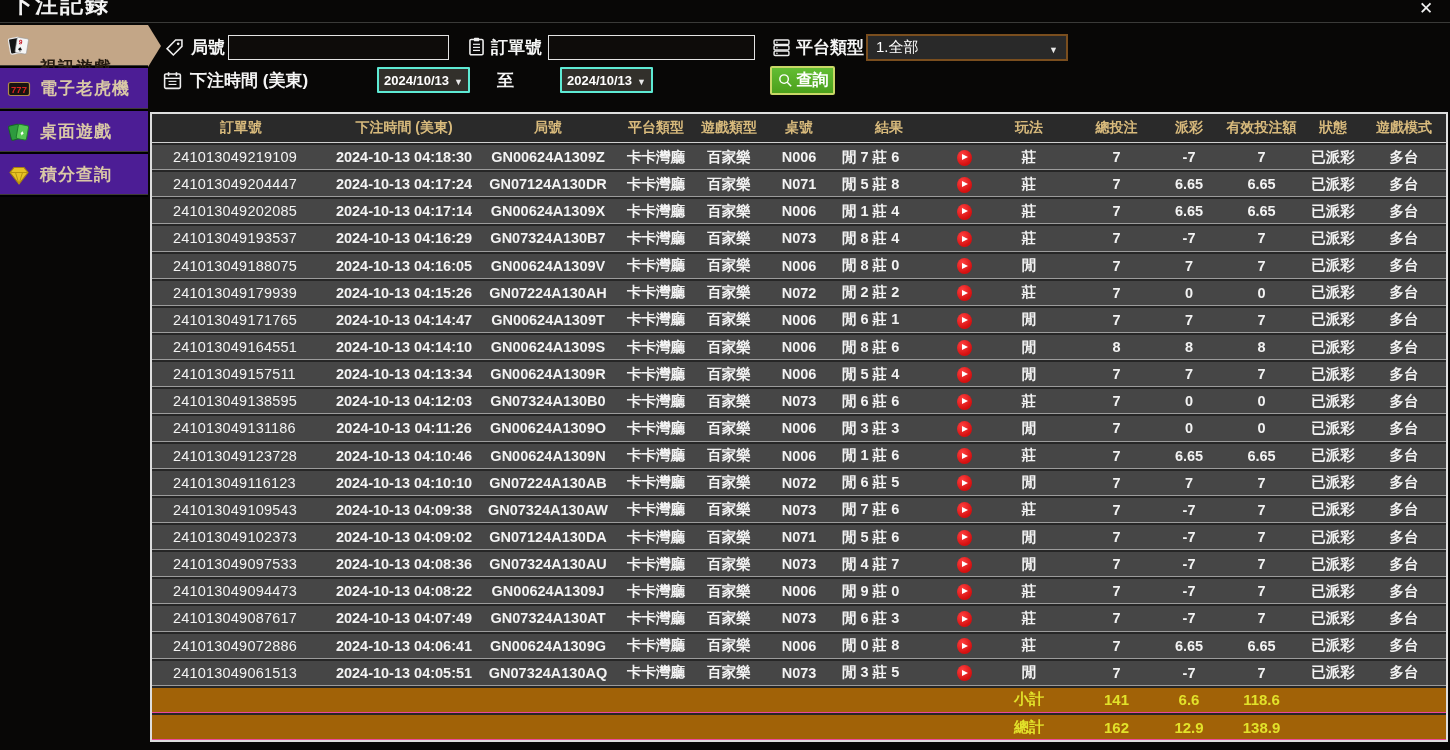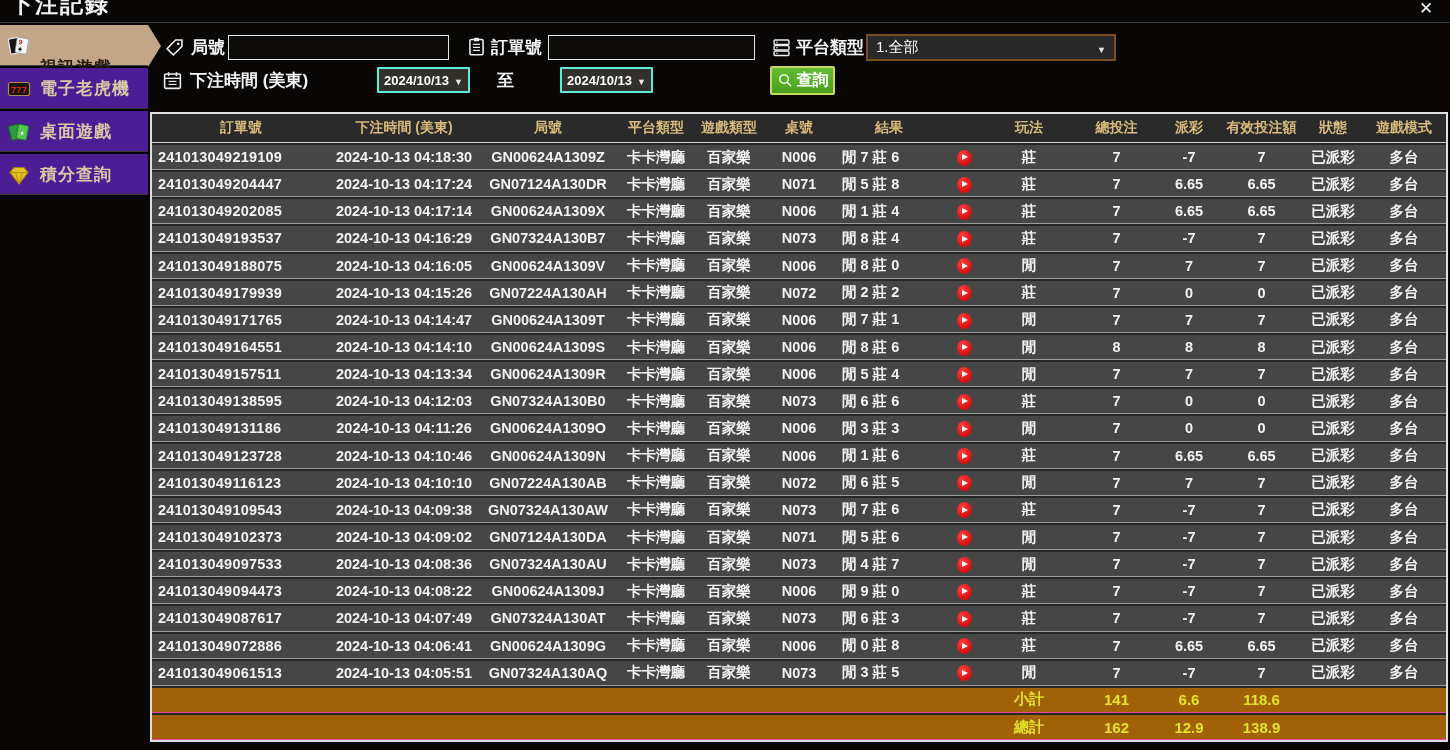--- a/index.html
+++ b/index.html
@@ -90,21 +90,21 @@
   }
   .t-head > div{
     text-align:center;font-size:14px;font-weight:700;color:#d8ba7c;white-space:nowrap;overflow:hidden;
   }
   .t-row{flex:1;background:#464646;border-bottom:1px solid #9c9c9c;border-top:2px solid #262626;min-height:0;}
   .t-row:first-of-type{border-top:none;}
   .t-row > div{
     text-align:center;font-size:14.5px;font-weight:700;color:#f3f3f3;
     white-space:nowrap;overflow:hidden;
   }
-  .t-row > div:nth-child(1){text-align:left;padding-left:6px;font-weight:700;letter-spacing:.2px;}
+  .t-row > div:nth-child(1){text-align:left;padding-left:21px;font-weight:400;letter-spacing:.2px;}
   .t-row > div:nth-child(2){font-weight:600;}
   .t-row > div:nth-child(3){font-weight:600;text-align:center;}
   .t-row > div:nth-child(7){text-align:left;padding-left:8px;}
   .pay-pos{color:#43d61e;}
   .pay-neg{color:#9e1b24;}
   .pay-zero{color:#f3f3f3;}
   .status-paid{color:#2ae04c;}
   .mode-cell{color:#e8e8e8;}
   .play-btn{
     display:inline-block;width:15px;height:16px;border-radius:50%;
@@ -204,21 +204,21 @@
     <svg viewBox="0 0 24 24">
         <rect x="3.5" y="3.5" width="17" height="5" rx="1.2" fill="none" stroke="#eee" stroke-width="1.6"></rect>
         <rect x="3.5" y="9.8" width="17" height="5" rx="1.2" fill="none" stroke="#eee" stroke-width="1.6"></rect>
         <rect x="3.5" y="16.1" width="17" height="5" rx="1.2" fill="none" stroke="#eee" stroke-width="1.6"></rect>
         <circle cx="6.8" cy="6" r="0.9" fill="#eee"></circle>
         <circle cx="6.8" cy="12.3" r="0.9" fill="#eee"></circle>
         <circle cx="6.8" cy="18.6" r="0.9" fill="#eee"></circle>
       </svg>
   </span>
   <span class="f-label" style="left:796px;top:36px">平台類型</span>
-  <div class="dropdown" style="left:866px;top:34px;width:250px">
+  <div class="dropdown" style="left:866px;top:34px;width:202px">
     <span>1.全部</span>
     <span class="dd-caret caret-icon"></span>
   </div>
 
   <span class="f-icon" style="left:162px;top:70px">
     <svg viewBox="0 0 24 24">
         <rect x="3" y="4.5" width="18" height="16.5" rx="1.5" fill="none" stroke="#eee" stroke-width="1.8"></rect>
         <line x1="7.5" y1="2.5" x2="7.5" y2="7" stroke="#eee" stroke-width="1.8"></line>
         <line x1="16.5" y1="2.5" x2="16.5" y2="7" stroke="#eee" stroke-width="1.8"></line>
         <line x1="3" y1="9.5" x2="21" y2="9.5" stroke="#eee" stroke-width="1.6"></line>
@@ -361,21 +361,21 @@
       <div class="status-paid">已派彩</div>
       <div class="mode-cell">多台</div>
     </div>
     <div class="t-row grid-row">
       <div>241013049171765</div>
       <div>2024-10-13 04:14:47</div>
       <div>GN00624A1309T</div>
       <div>卡卡灣廳</div>
       <div>百家樂</div>
       <div>N006</div>
-      <div>閒 7 莊 1</div>
+      <div>閒 6 莊 1</div>
       <div><span class="play-btn"></span></div>
       <div>閒</div>
       <div>7</div>
       <div class="pay-pos">7</div>
       <div>7</div>
       <div class="status-paid">已派彩</div>
       <div class="mode-cell">多台</div>
     </div>
     <div class="t-row grid-row">
       <div>241013049164551</div>

